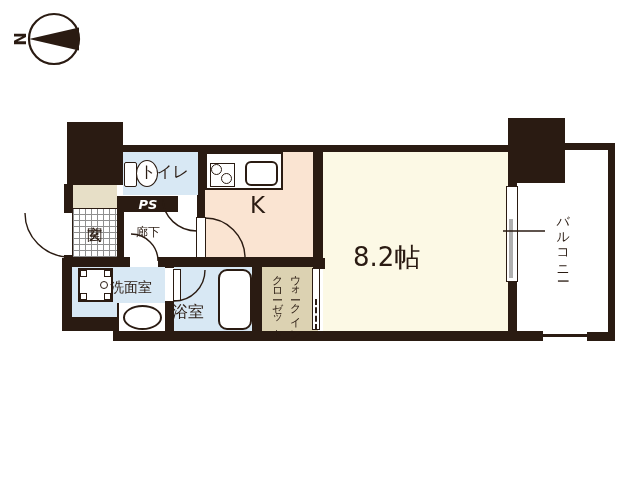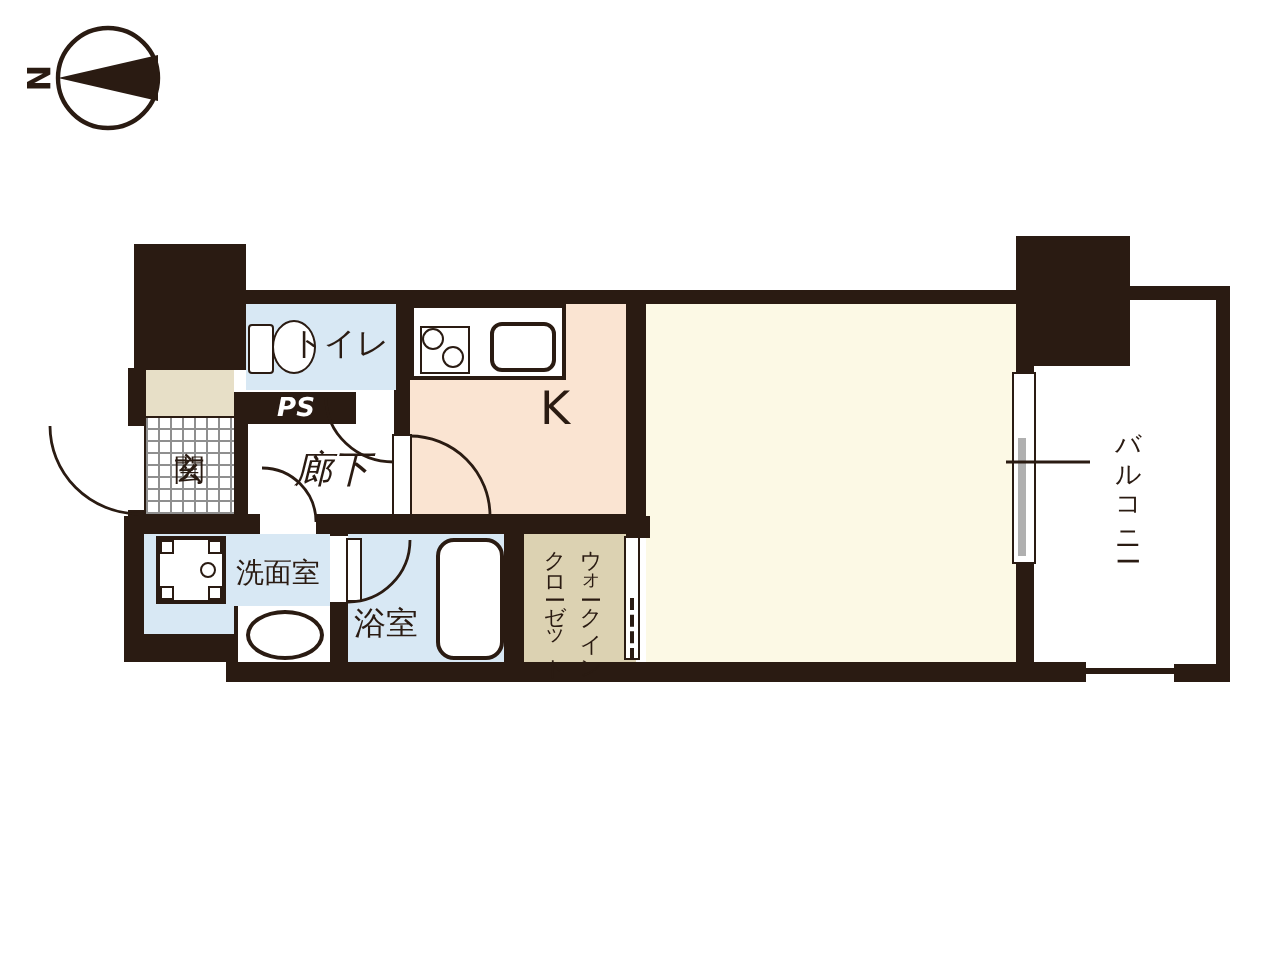--- a/index.html
+++ b/index.html
@@ -4,21 +4,21 @@
 <style>
   html,body{margin:0;padding:0;background:#fff;}
   #stage{position:relative;width:640px;height:480px;background:#fff;overflow:hidden;
          font-family:"DejaVu Sans","Liberation Sans",sans-serif;color:#2a1b12;}
   .fill{position:absolute;z-index:1;}
   .wall{position:absolute;background:#2a1b12;z-index:3;}
   .open{position:absolute;background:#fff;z-index:4;}
   .fx{position:absolute;background:#fff;border:2px solid #2a1b12;z-index:5;box-sizing:border-box;}
   .fx.thin{border-width:1.5px;}
   .lbl{position:absolute;z-index:7;line-height:1.05;white-space:nowrap;}
-  .center{text-align:center;}
+  .center{text-align:left;}
   .vert{writing-mode:vertical-rl;text-orientation:upright;letter-spacing:2px;}
   #tile{background-color:#fff;outline:1px solid #2a1b12;
         background-image:repeating-linear-gradient(0deg,#8f8f8f 0,#8f8f8f 1px,transparent 1px,transparent 6px),
                          repeating-linear-gradient(90deg,#8f8f8f 0,#8f8f8f 1px,transparent 1px,transparent 6px);}
   #ps-box{display:flex;align-items:center;justify-content:center;z-index:6;}
   #ps-box span{color:#fff;font-weight:bold;font-style:italic;font-size:13px;}
   svg{position:absolute;left:0;top:0;z-index:8;pointer-events:none;}
   .graybar{position:absolute;background:#b0b0b0;z-index:6;}
   .dash{position:absolute;border-left:2px dashed #2a1b12;z-index:6;}
   .rail{position:absolute;background:#2a1b12;z-index:3;}
@@ -86,22 +86,23 @@
   <div class="fx" style="left:218px;top:269px;width:34px;height:61px;border-radius:9px;"></div>
   <div class="fx thin" style="left:173px;top:269px;width:8px;height:32px;border-width:1px;"></div>
   <div class="fx thin" style="left:196px;top:217px;width:10px;height:41px;border-width:1px;"></div>
   <div class="fx thin" style="left:312px;top:268px;width:8px;height:62px;border-width:1px;"></div>
   <div class="dash" style="left:315px;top:299px;height:31px;"></div>
   <div class="fx thin" style="left:506px;top:186px;width:12px;height:96px;border-width:1px;"></div>
   <div class="graybar" style="left:509px;top:219px;width:4px;height:59px;"></div>
 
   <div class="lbl center" style="left:140px;top:164px;width:60px;font-size:16px;">トイレ</div>
   <div class="lbl vert" style="left:86px;top:214px;height:44px;font-size:15px;">玄関</div>
-  <div class="lbl center" style="left:136px;top:226px;width:60px;font-size:19px;font-style:italic;">廊下</div>
+  <div class="lbl center" style="left:136px;top:226px;width:60px;font-size:12px;">廊下</div>
   <div class="lbl center" style="left:250px;top:193px;width:55px;font-size:23px;">K</div>
+  <div class="lbl center" style="left:353px;top:244px;width:120px;font-size:26px;">8.2帖</div>
   <div class="lbl center" style="left:110px;top:280px;width:58px;font-size:14px;">洗面室</div>
   <div class="lbl center" style="left:172px;top:304px;width:42px;font-size:16px;">浴室</div>
   <div class="lbl vert" style="left:289px;top:267px;height:64px;font-size:11px;letter-spacing:1px;">ウォークイン</div>
   <div class="lbl vert" style="left:271px;top:267px;height:64px;font-size:11px;letter-spacing:1px;">クローゼット</div>
   <div class="lbl vert" style="left:556px;top:207px;height:86px;font-size:13px;letter-spacing:2px;">バルコニー</div>
 
   <svg width="100" height="80" viewBox="0 0 100 80">
     <circle cx="54" cy="39" r="25" fill="#fff" stroke="#2a1b12" stroke-width="2.2"></circle>
     <polygon points="29,39 79,27.5 79,50.5" fill="#2a1b12"></polygon>
     <text transform="translate(19,39) rotate(90)" text-anchor="middle" dominant-baseline="central" font-size="16" font-weight="bold" fill="#2a1b12">N</text>

